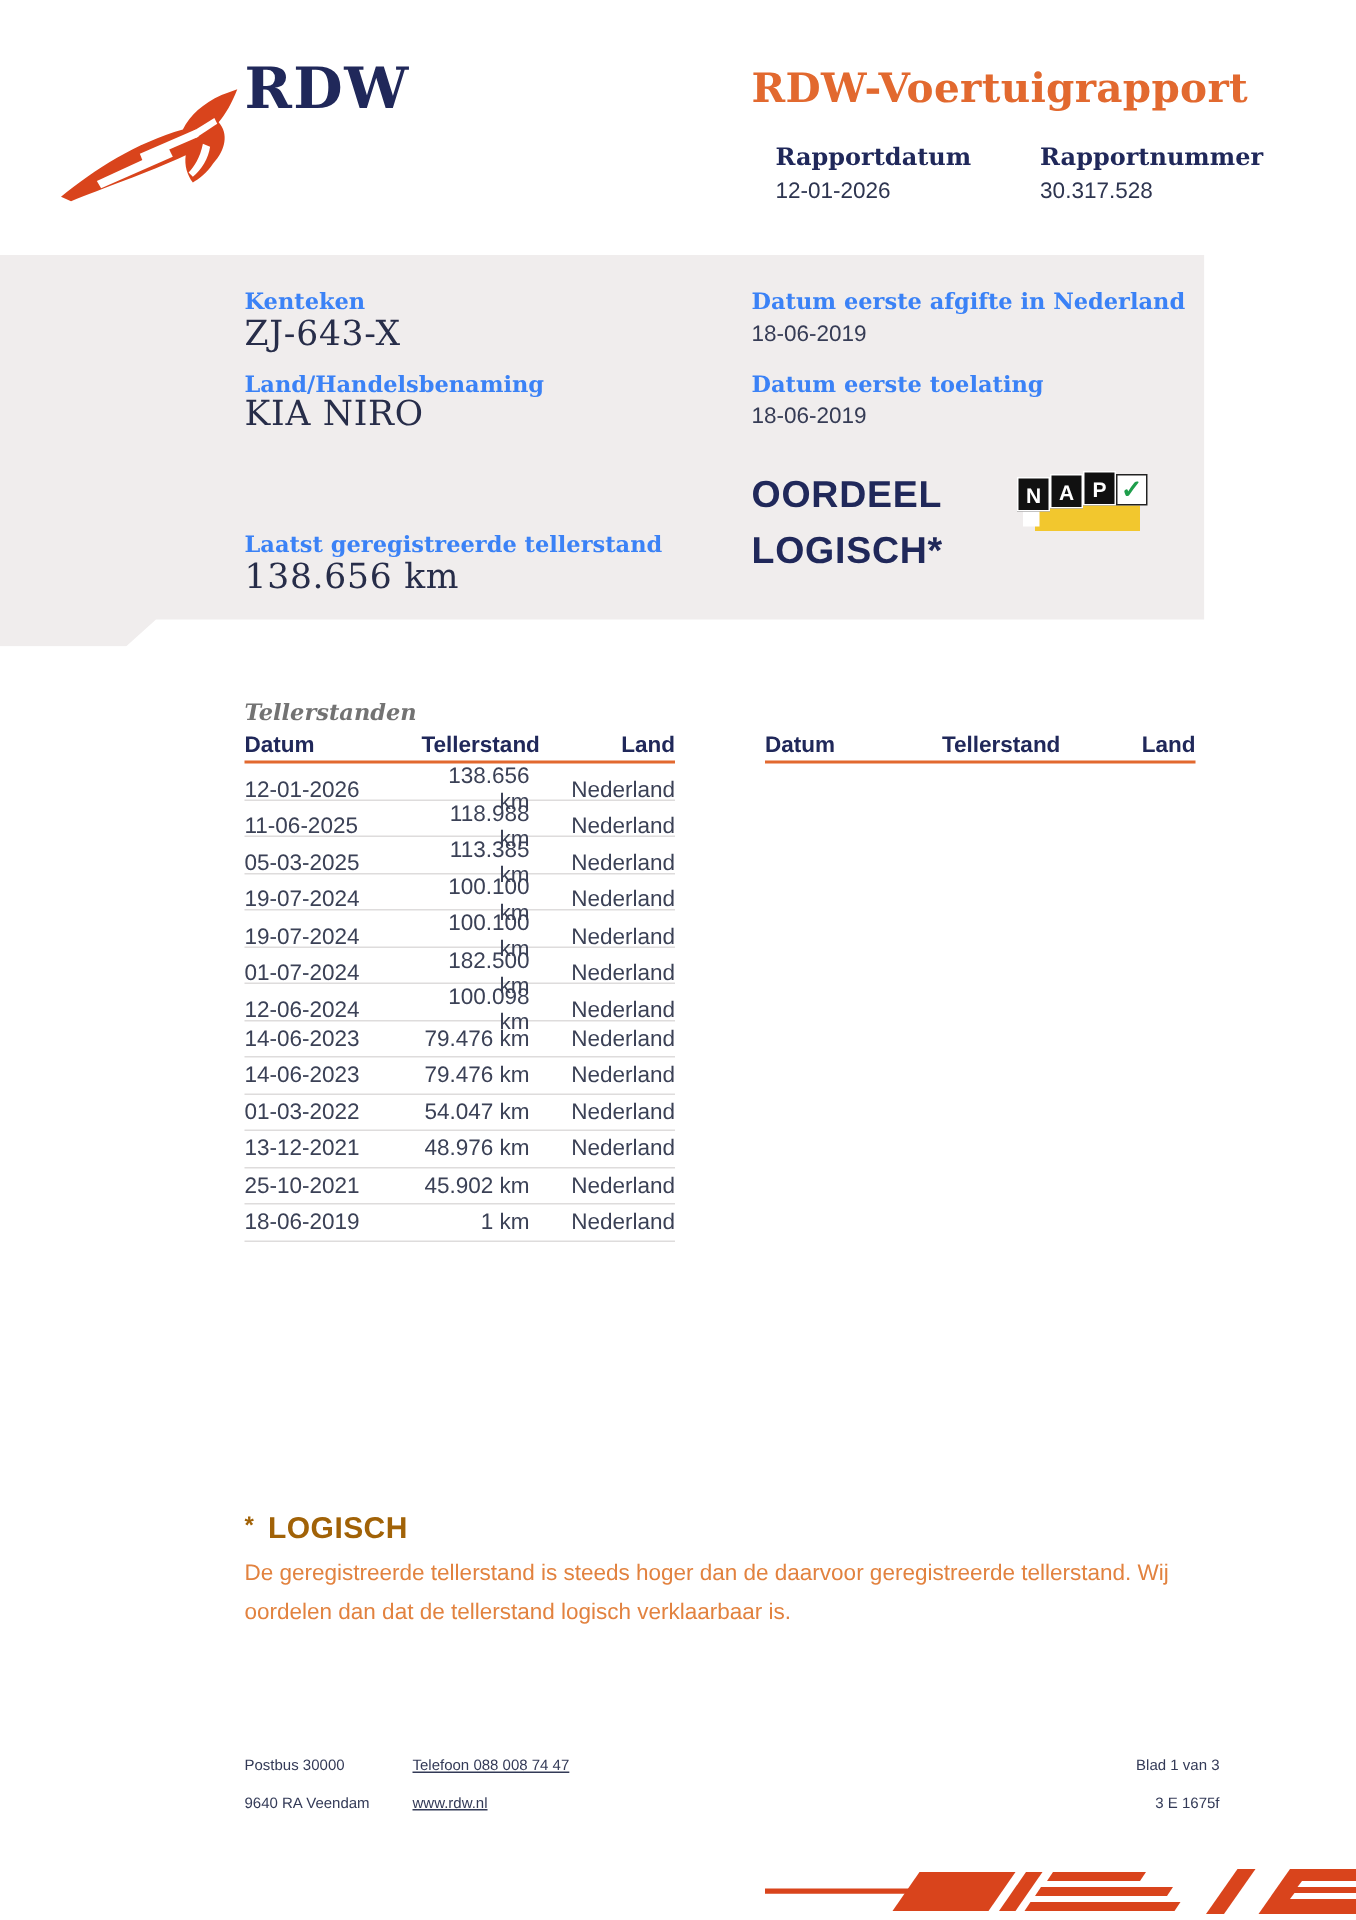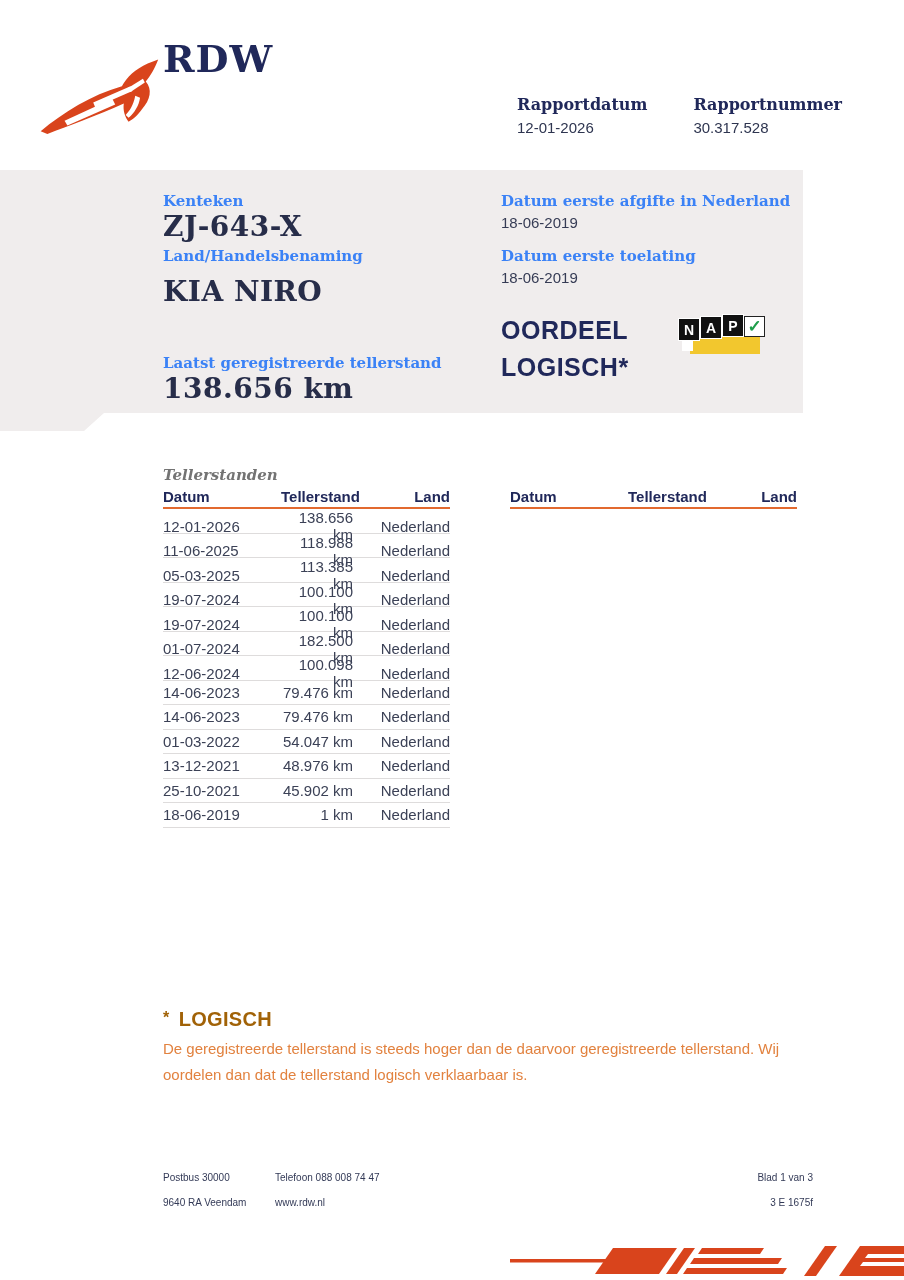--- a/index.html
+++ b/index.html
@@ -21,21 +21,21 @@
   .meta{position:absolute;left:501px;top:95px;display:flex;gap:30px;}
   .meta .label{font-weight:700;font-size:16px;color:#20285a;}
   .meta .value{font-size:15px;color:#2e3550;margin-top:5px;}
   .meta-col{min-width:80px;margin-left:16px;}
   
   .panel{
     position:absolute;left:0;top:170px;width:803px;height:261px;background:#f0eded;
     clip-path:polygon(0 0,803px 0,803px 243px,104px 243px,84px 261px,0 261px);
   }
   .field-label{font-weight:700;font-size:15px;color:#3b82f6;}
-  .field-big{font-size:28px;color:#272d49;letter-spacing:0.5px;font-weight:bold;}
+  .field-big{font-size:23px;color:#272d49;letter-spacing:0.5px;}
   .field-value{font-size:15px;color:#363c55;}
   .abs{position:absolute;}
   .oordeel{
     position:absolute;left:501px;top:312px;font-weight:800;font-size:25px;
     color:#20285a;line-height:37px;letter-spacing:0.5px;
   }
   
   .nap{position:absolute;left:678px;top:313px;width:86px;height:44px;}
   .nap-yellow{position:absolute;left:12px;top:13px;width:70px;height:28px;background:#f2c72e;}
   .nap-white-sq{position:absolute;left:4px;top:27px;width:11px;height:11px;background:#ffffff;}
@@ -68,57 +68,58 @@
   .footnote-title{position:absolute;left:163px;top:1008px;color:#a16207;}
   .footnote-title .ast{font-size:16px;font-weight:700;display:inline-block;transform:translateY(-3px);}
   .footnote-title .word{font-size:20px;font-weight:800;letter-spacing:0.3px;margin-left:5px;}
   .footnote-text{
     position:absolute;left:163px;top:1036px;width:655px;font-size:15px;
     line-height:26px;color:#e2823f;
   }
   
   .footer-line{position:absolute;left:163px;width:650px;font-size:10px;color:#333a57;}
   .fl1{top:1172px;} .fl2{top:1197px;}
-  .footer-col2{position:absolute;left:112px;top:0;}
+  .footer-col2{position:absolute;left:112px;top:0;text-decoration:underline;}
   .footer-right{position:absolute;right:0;top:0;}
   .stripes{position:absolute;left:480px;top:1243px;width:424px;height:37px;}
 </style>
 </head>
 <body>
 
 <div class="page">
 
   <svg class="logo-mark" viewBox="0 0 130 90">
     <path fill="#d9441c" d="M5 85 C 28 66 58 47 90 38 C 95 28 104 20 117 14 L 128 10 C 124 20 120 27 115 33 C 122 41 120 52 111 62 C 107 68 101 73 97 75 C 93 70 91 63 92 56 C 64 69 34 79 12 88 Z"></path>
     <path fill="#ffffff" d="M30 74 L 80 51 L 83 57 L 33 79 Z"></path>
     <path fill="#ffffff" d="M60 55 L 99 38 L 101 43 L 62 60 Z"></path>
     <path fill="#ffffff" d="M96 40 L 112 30 L 114 34 L 99 44 Z"></path>
     <path fill="#ffffff" d="M104 48 C 102 58 98 64 94 68 L 97 71 C 103 66 108 58 109 50 Z"></path>
   </svg>
   <div class="logo-text slab">RDW</div>
 
+  <div class="doc-title slab">RDW-Voertuigrapport</div>
 
   <div class="meta">
     <div class="meta-col">
       <div class="label slab">Rapportdatum</div>
       <div class="value">12-01-2026</div>
     </div>
     <div class="meta-col">
       <div class="label slab">Rapportnummer</div>
       <div class="value">30.317.528</div>
     </div>
   </div>
 
   <div class="panel"></div>
 
   <div class="abs field-label slab" style="left:163px;top:192px;">Kenteken</div>
   <div class="abs field-big slab" style="left:163px;top:210px;">ZJ-643-X</div>
 
   <div class="abs field-label slab" style="left:163px;top:247px;">Land/Handelsbenaming</div>
-  <div class="abs field-big slab" style="left:163px;top:275px;">KIA NIRO</div>
+  <div class="abs field-big slab" style="left:163px;top:263px;">KIA NIRO</div>
 
   <div class="abs field-label slab" style="left:163px;top:354px;">Laatst geregistreerde tellerstand</div>
   <div class="abs field-big slab" style="left:163px;top:372px;">138.656 km</div>
 
   <div class="abs field-label slab" style="left:501px;top:192px;">Datum eerste afgifte in Nederland</div>
   <div class="abs field-value" style="left:501px;top:214px;">18-06-2019</div>
 
   <div class="abs field-label slab" style="left:501px;top:247px;">Datum eerste toelating</div>
   <div class="abs field-value" style="left:501px;top:269px;">18-06-2019</div>
 

